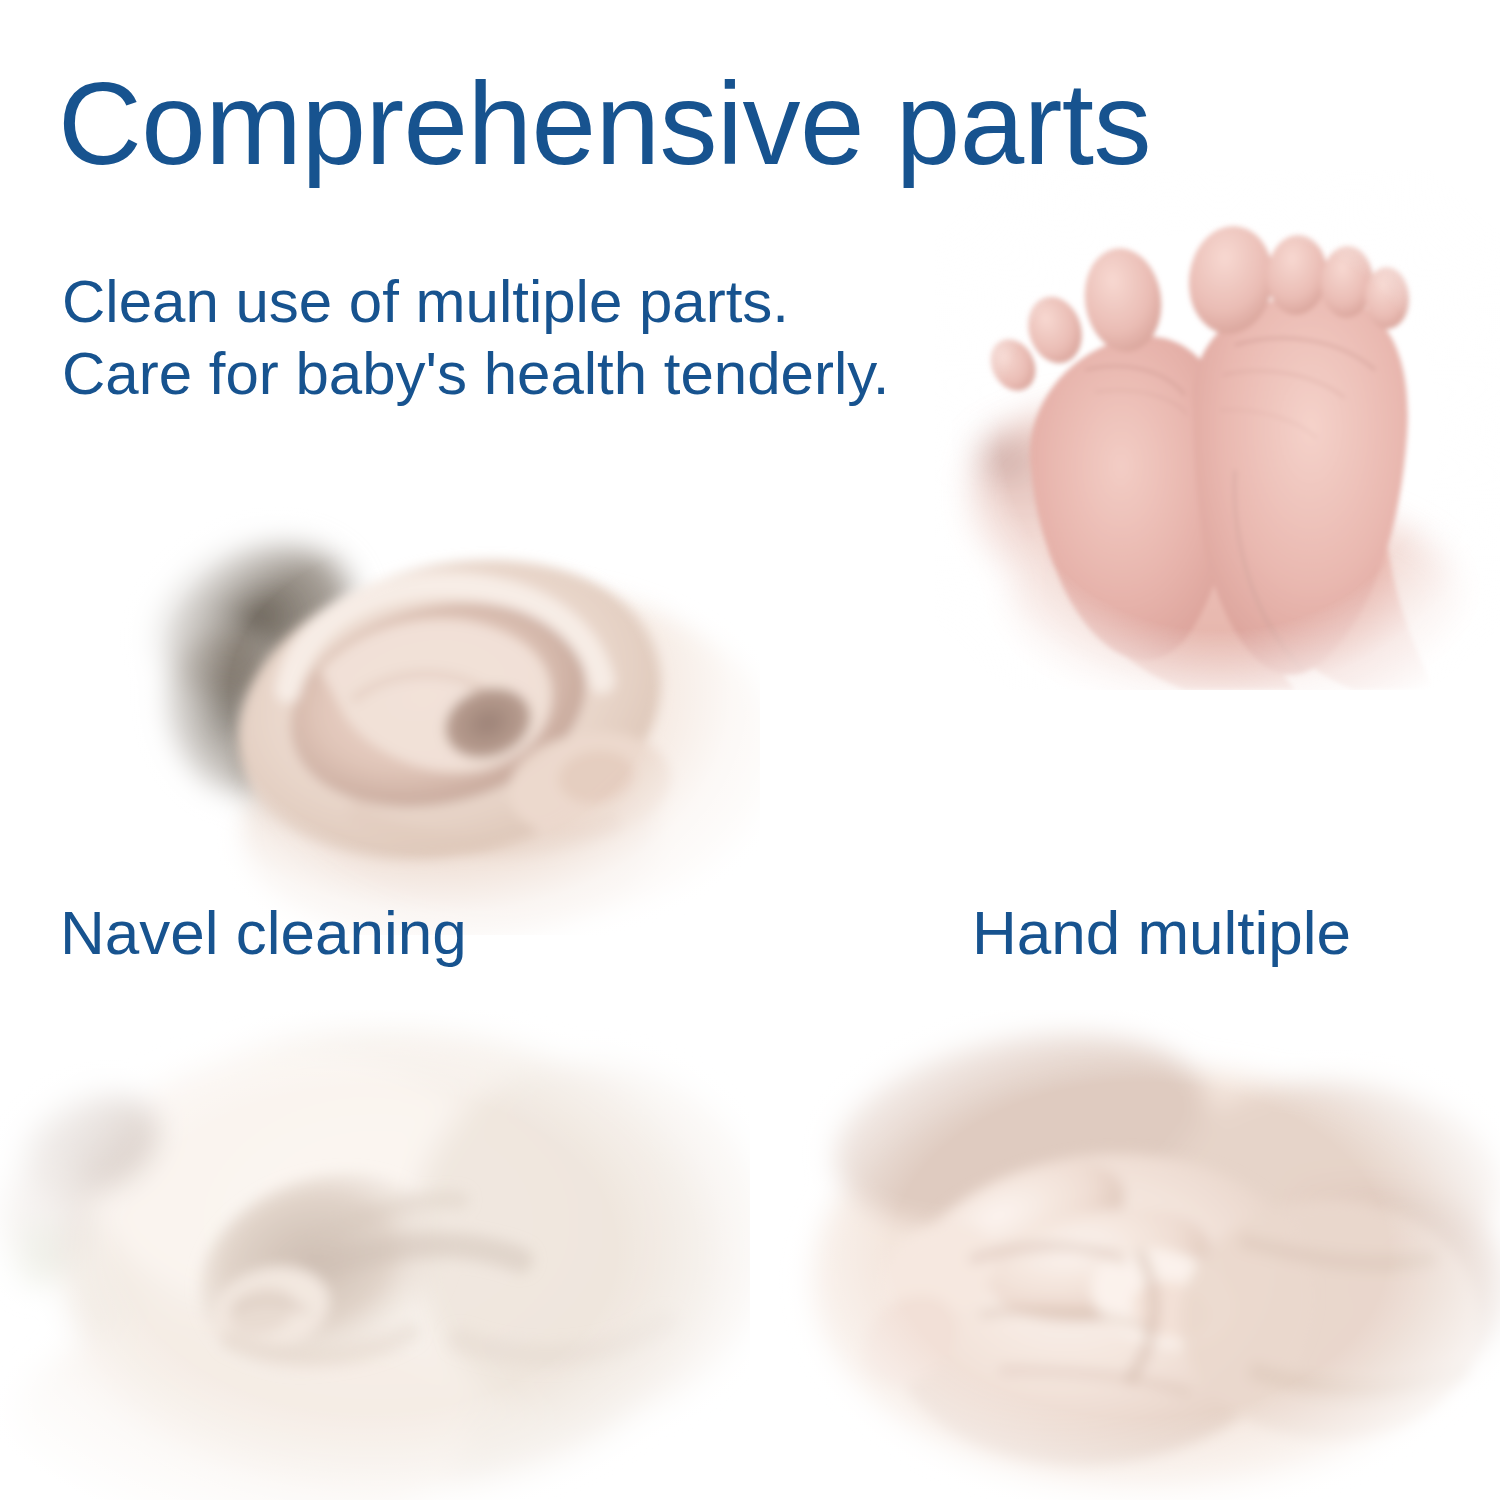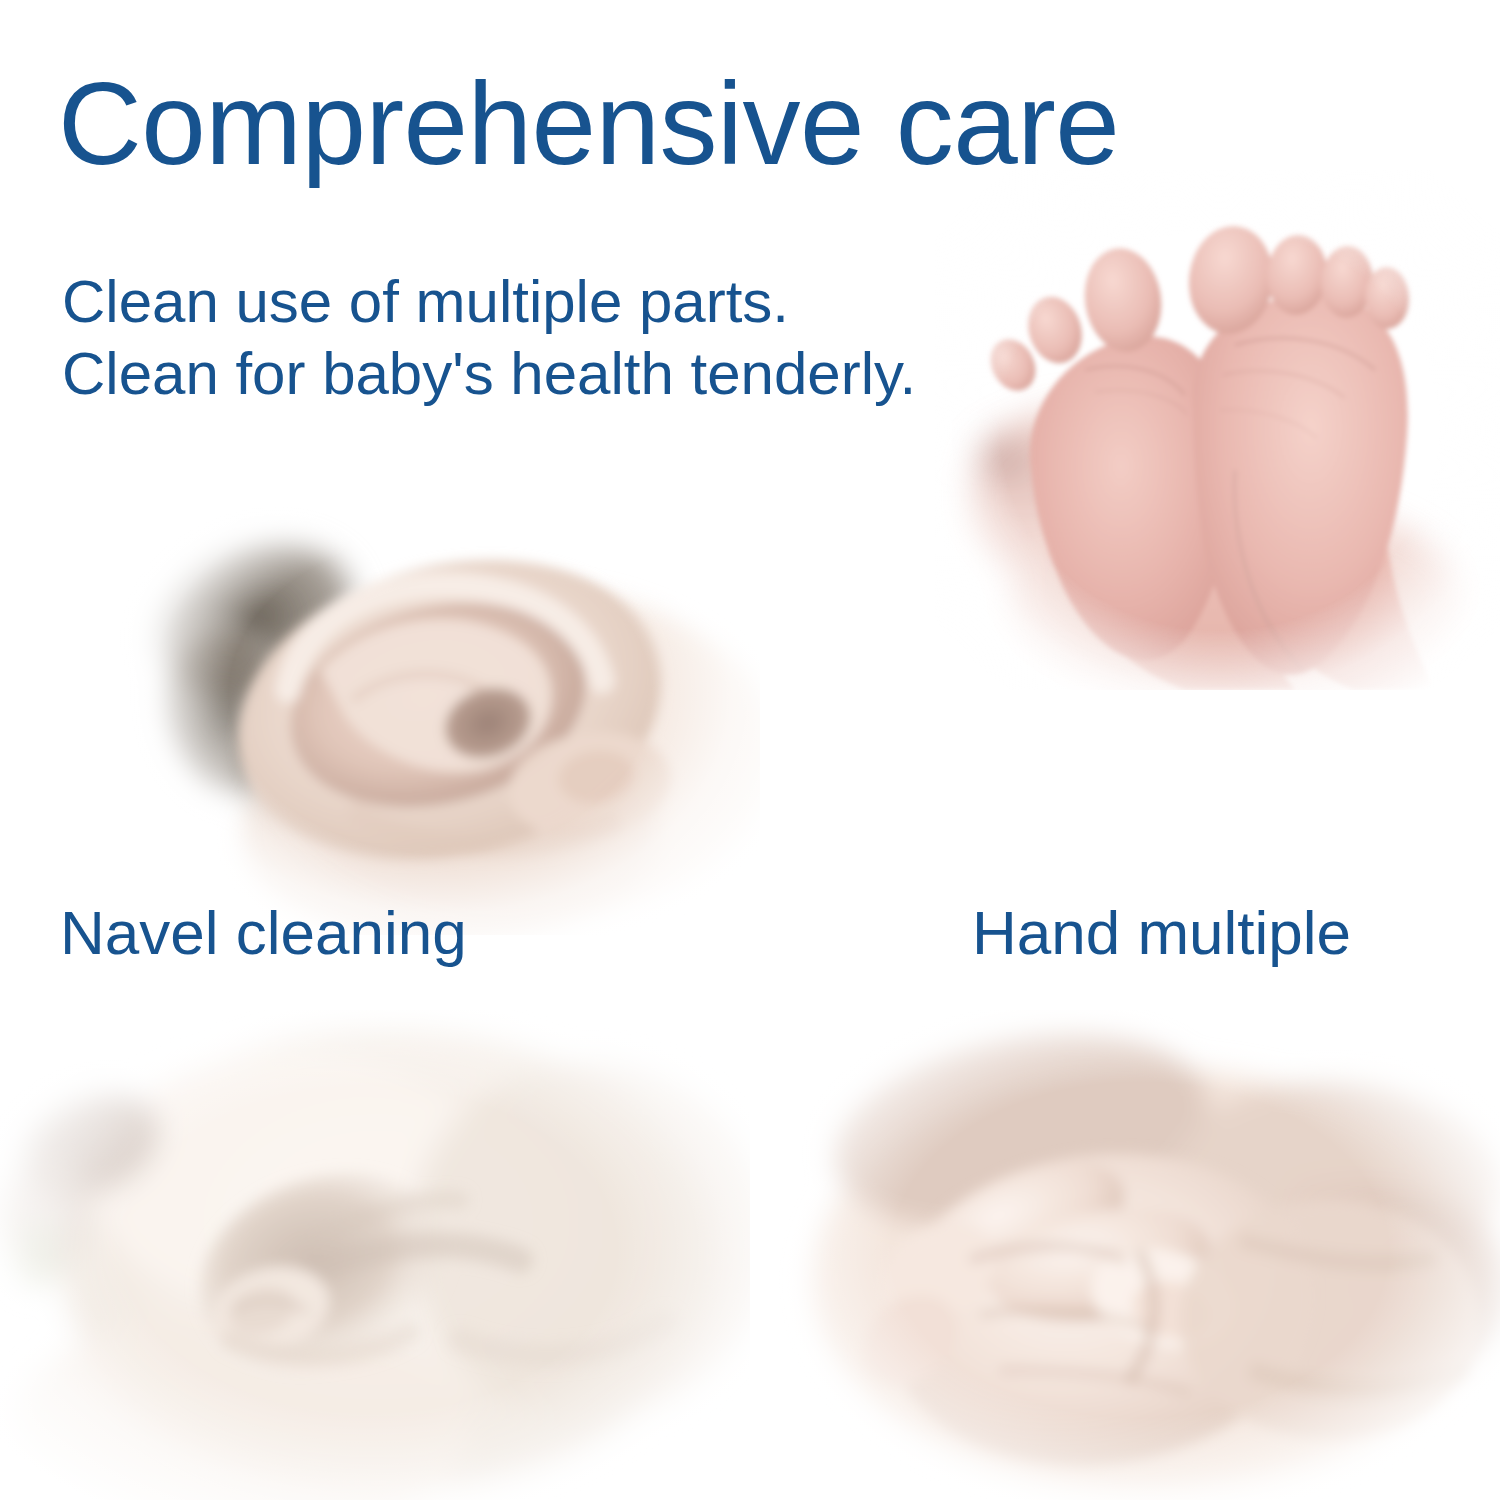--- a/index.html
+++ b/index.html
@@ -76,25 +76,25 @@
     position: absolute;
     inset: 0;
     pointer-events: none;
   }
 </style>
 </head>
 <body>
 
 <div id="poster">
 
-  <div class="title">Comprehensive care</div>
+  <div class="title">Comprehensive parts</div>
 
   <div class="subline subline-1">Clean use of multiple parts.</div>
 
-  <div class="subline subline-2">Clean for baby's health tenderly.</div>
+  <div class="subline subline-2">Care for baby's health tenderly.</div>
 
 
 
   <div class="caption cap-navel">Navel cleaning</div>
 
   <div class="caption cap-hand">Hand multiple</div>
 
   <div class="photo photo-foot">
     <svg viewBox="0 0 570 520" preserveAspectRatio="none">
       <defs>

